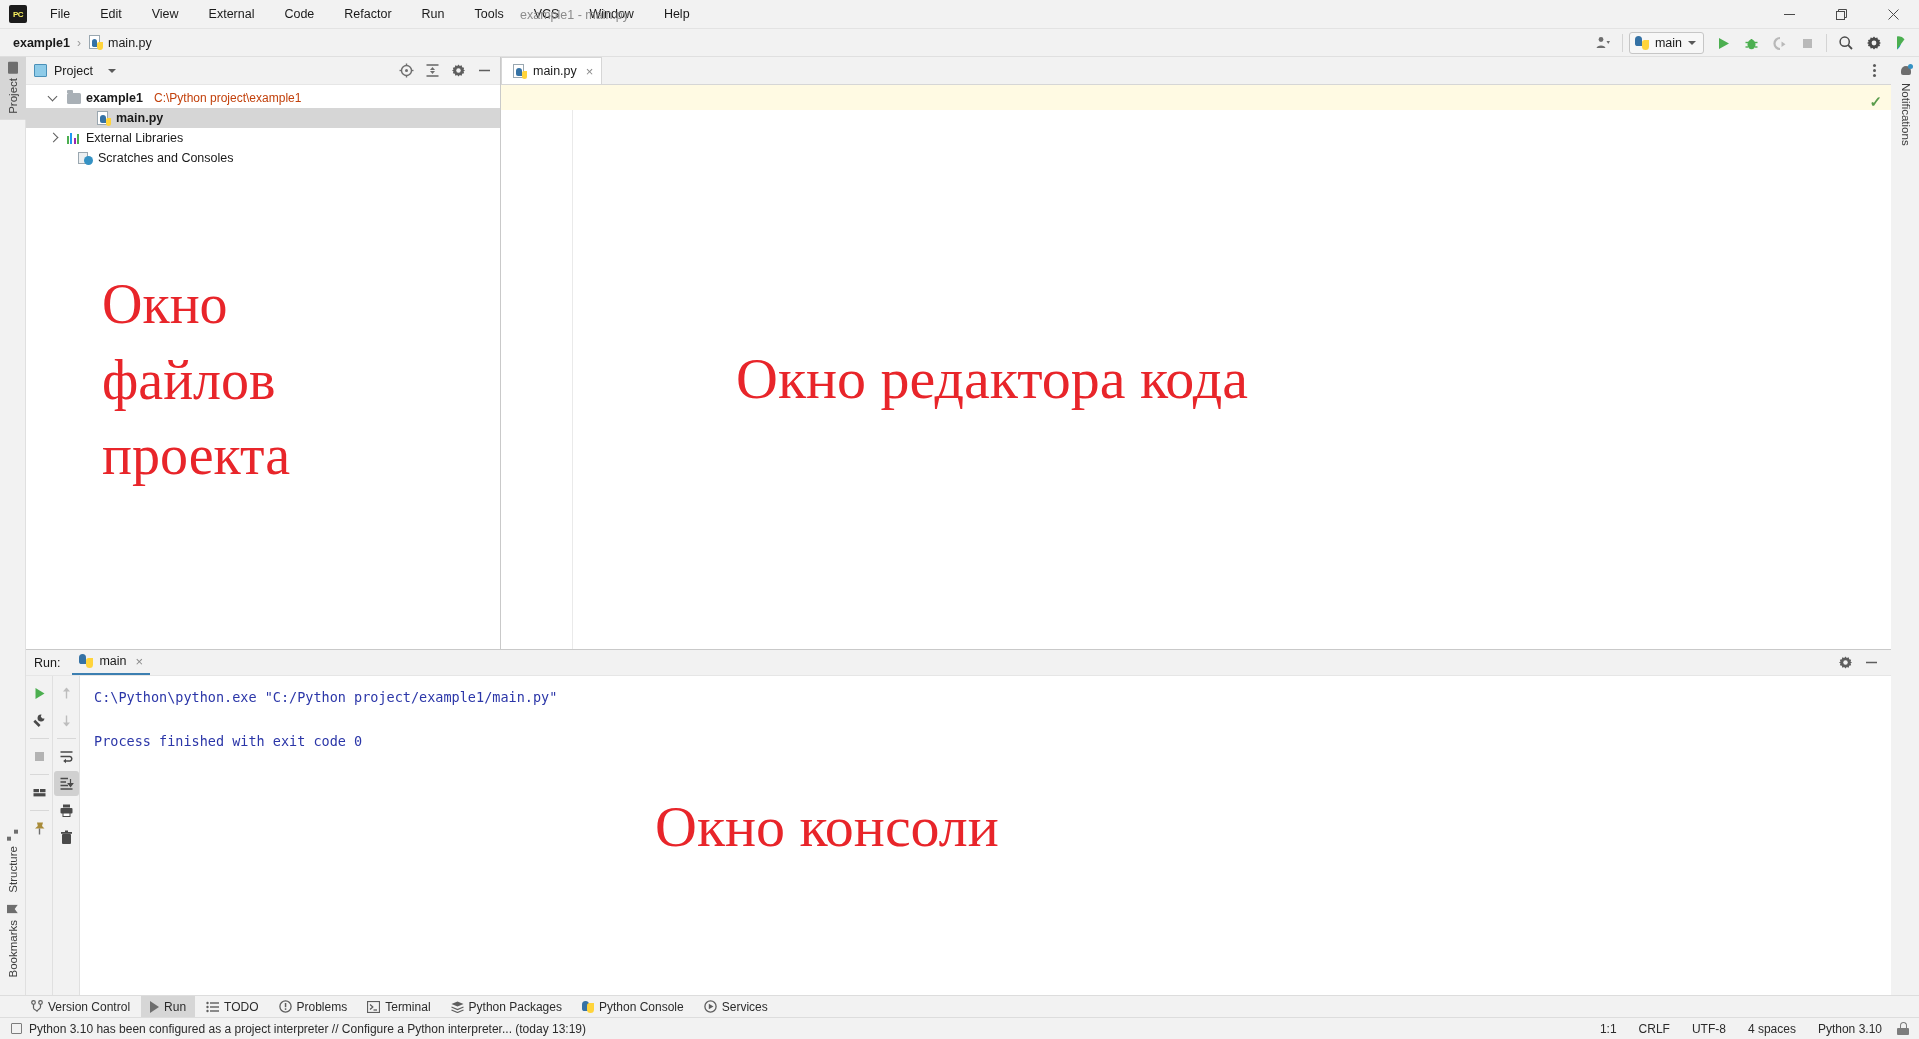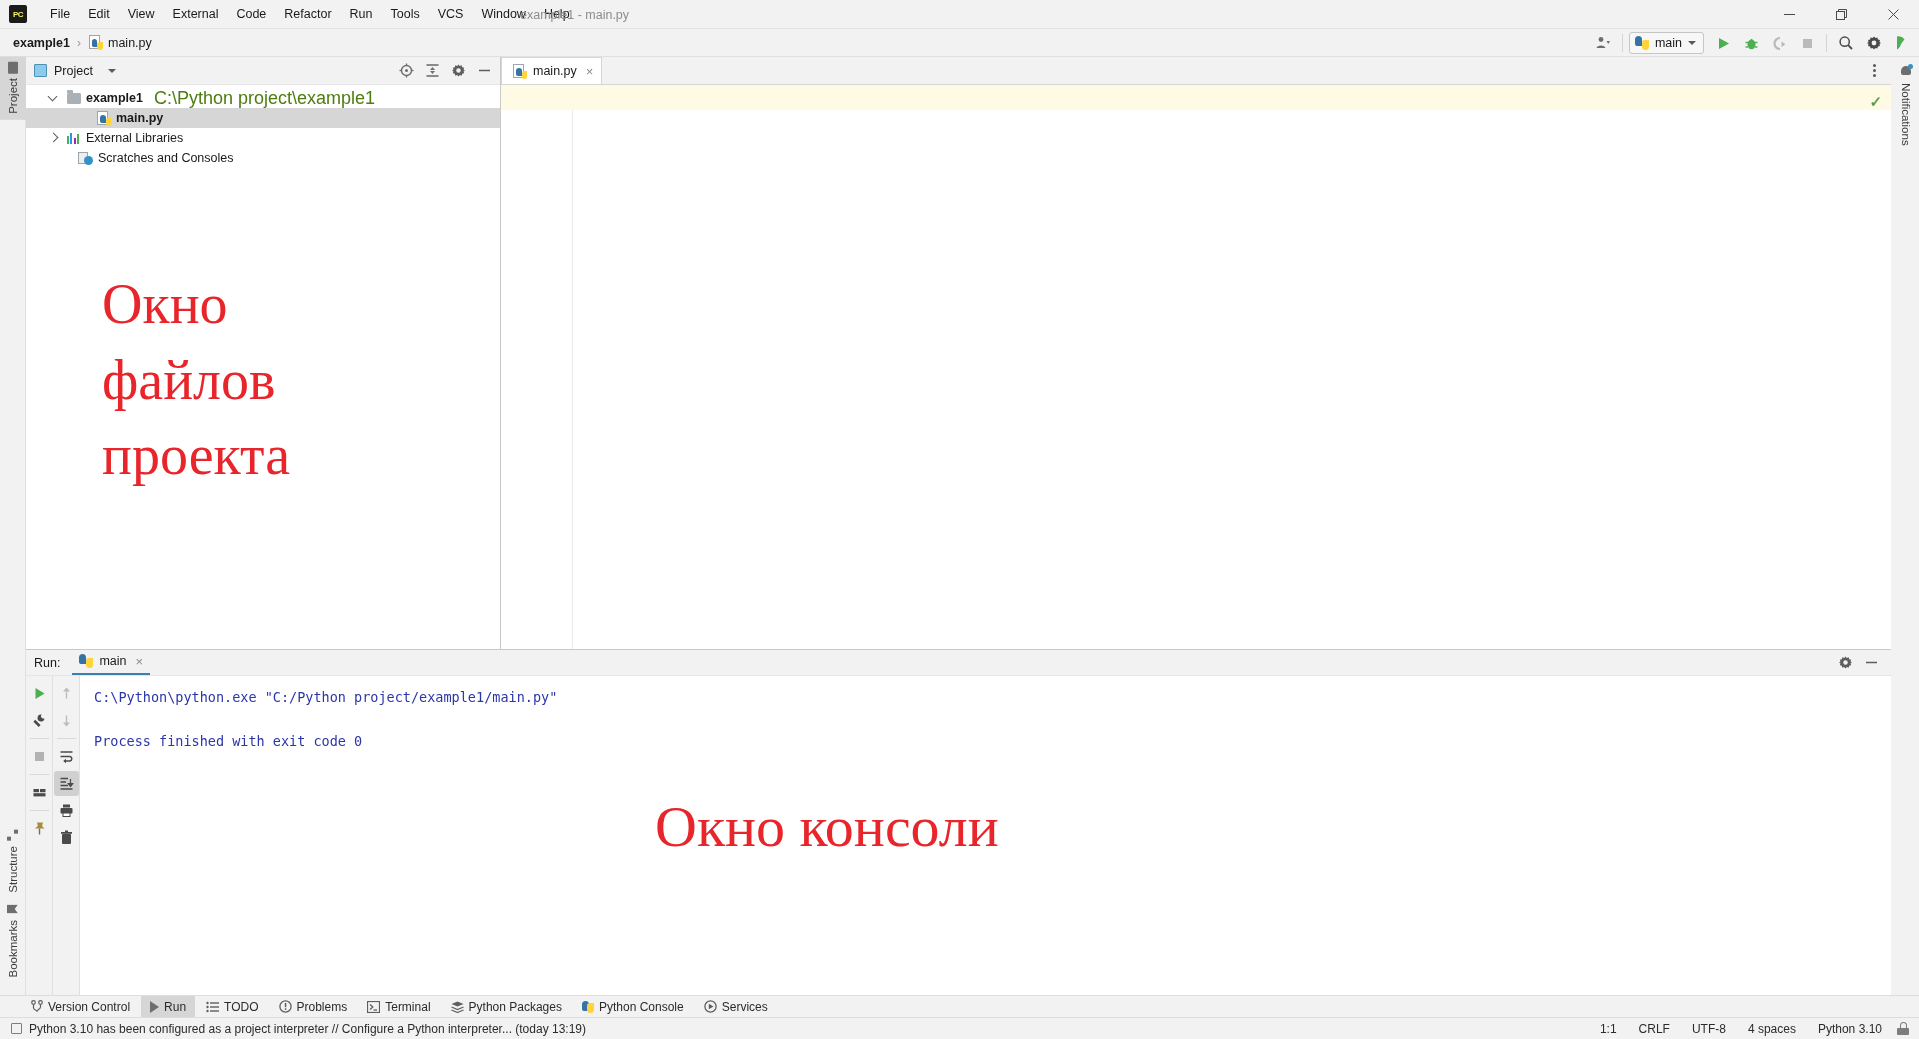--- a/index.html
+++ b/index.html
@@ -22,21 +22,21 @@
   .pc-logo {
     width:18px; height:18px; margin-left:9px; margin-right:14px;
     background:#1b1b1b; border-radius:2px;
     position:relative;
     display:flex; align-items:center; justify-content:center;
   }
   .pc-logo span {
     color:#f7ef5f; font-size:8px; font-weight:bold; letter-spacing:-0.5px;
     font-family:"Liberation Sans", sans-serif;
   }
-  .menubar { display:flex; align-items:center; height:29px; }
+  .menubar { display:flex; align-items:center; height:29px;gap:12px; }
   .menu-item {
     font-size:12.5px; padding:4px 9px; color:#1a1a1a; cursor:default;
     white-space:nowrap;
   }
   .win-title {
     position:absolute; left:520px; top:0; height:29px;
     display:flex; align-items:center;
     font-size:12.5px; color:#8c8c8c;
   }
   .wincontrols {
@@ -178,21 +178,21 @@
   .tree-row .arrow.open::before{ transform: rotate(45deg); left:1px; top:0px;}
   .folder-ico {
     width:14px;height:11px;background:#a9b0b6;border-radius:1.5px;flex:none; position:relative;
   }
   .folder-ico::before{content:'';position:absolute;left:0;top:-2.5px;width:6px;height:3px;background:#a9b0b6;border-radius:1px 1px 0 0;}
   .lib-ico { width:14px;height:12px;flex:none;display:flex;gap:1.2px;align-items:flex-end;}
   .lib-ico i { display:block; width:2.1px; }
   .scratch-ico { width:15px;height:13px;flex:none;position:relative;}
   .scratch-ico .sh{position:absolute;left:0;top:0;width:10px;height:12px;background:#eceff1;border:1px solid #9aa7b0;}
   .scratch-ico .cr{position:absolute;right:0;bottom:0;width:9px;height:9px;border-radius:50%;background:#3592c4;}
-  .tree-path { color:#4d7c0f; font-size:18px; margin-left:6px; }
+  .tree-path { color:#c2410c; font-size:12px; margin-left:6px; }
   .bold { font-weight:bold; }
 
   
   .annot {
     color:#e8252a; font-family:"Liberation Serif", serif; font-size:56px;
     line-height:1.35; position:absolute; pointer-events:none; white-space:pre;
   }
 
   
   .editor-area {
@@ -541,20 +541,21 @@
   </div>
   <div class="code-area">
     <div class="caret-line"></div>
     <div class="gutter">
       <div class="ln cur">1</div>
     </div>
     <div class="code-lines">
       <div>&nbsp;</div>
     </div>
     <div class="inspect-ok">✓</div>
+    <div class="annot" style="left:235px; top:255px; font-size:58px;">Окно редактора кода</div>
   </div>
 </div>
 
 <div class="run-panel">
   <div class="run-header">
     <span class="run-label">Run:</span>
     <div class="run-tab">
       <span class="py-icon"></span>
       <span>main</span>
       <span class="tab-close">×</span>

